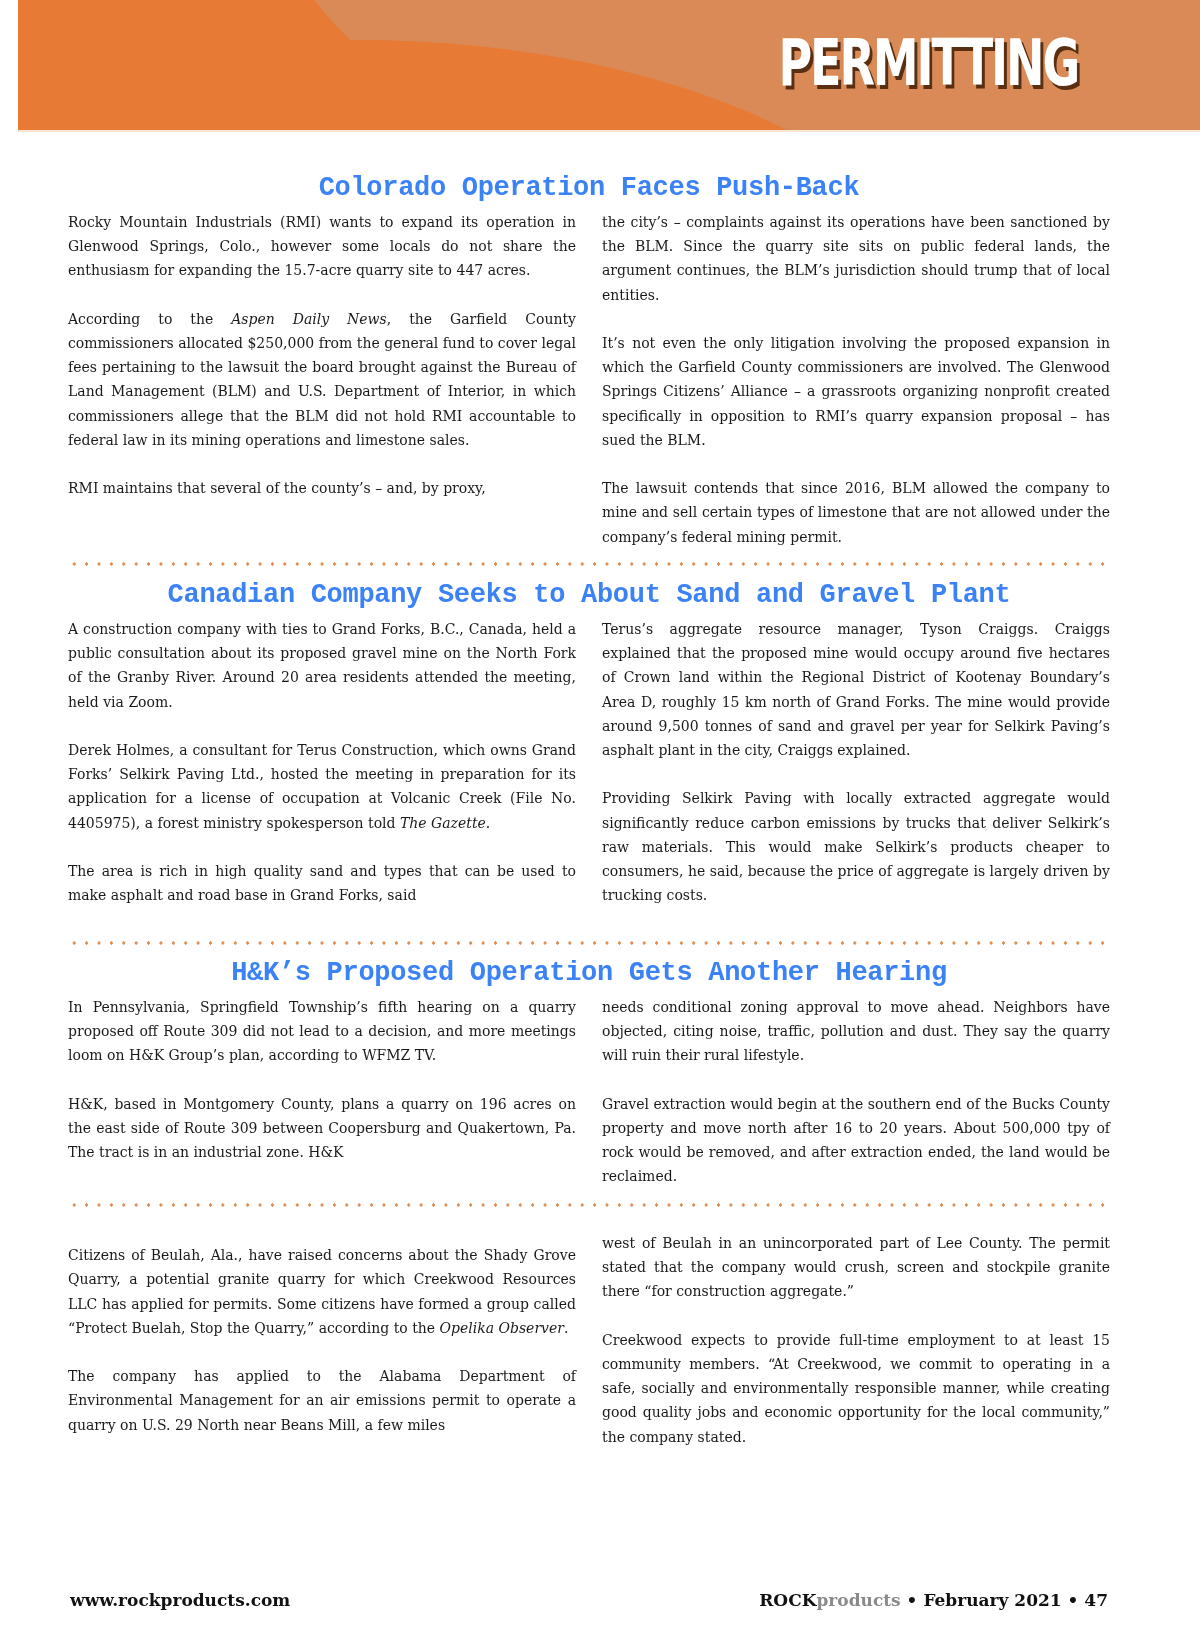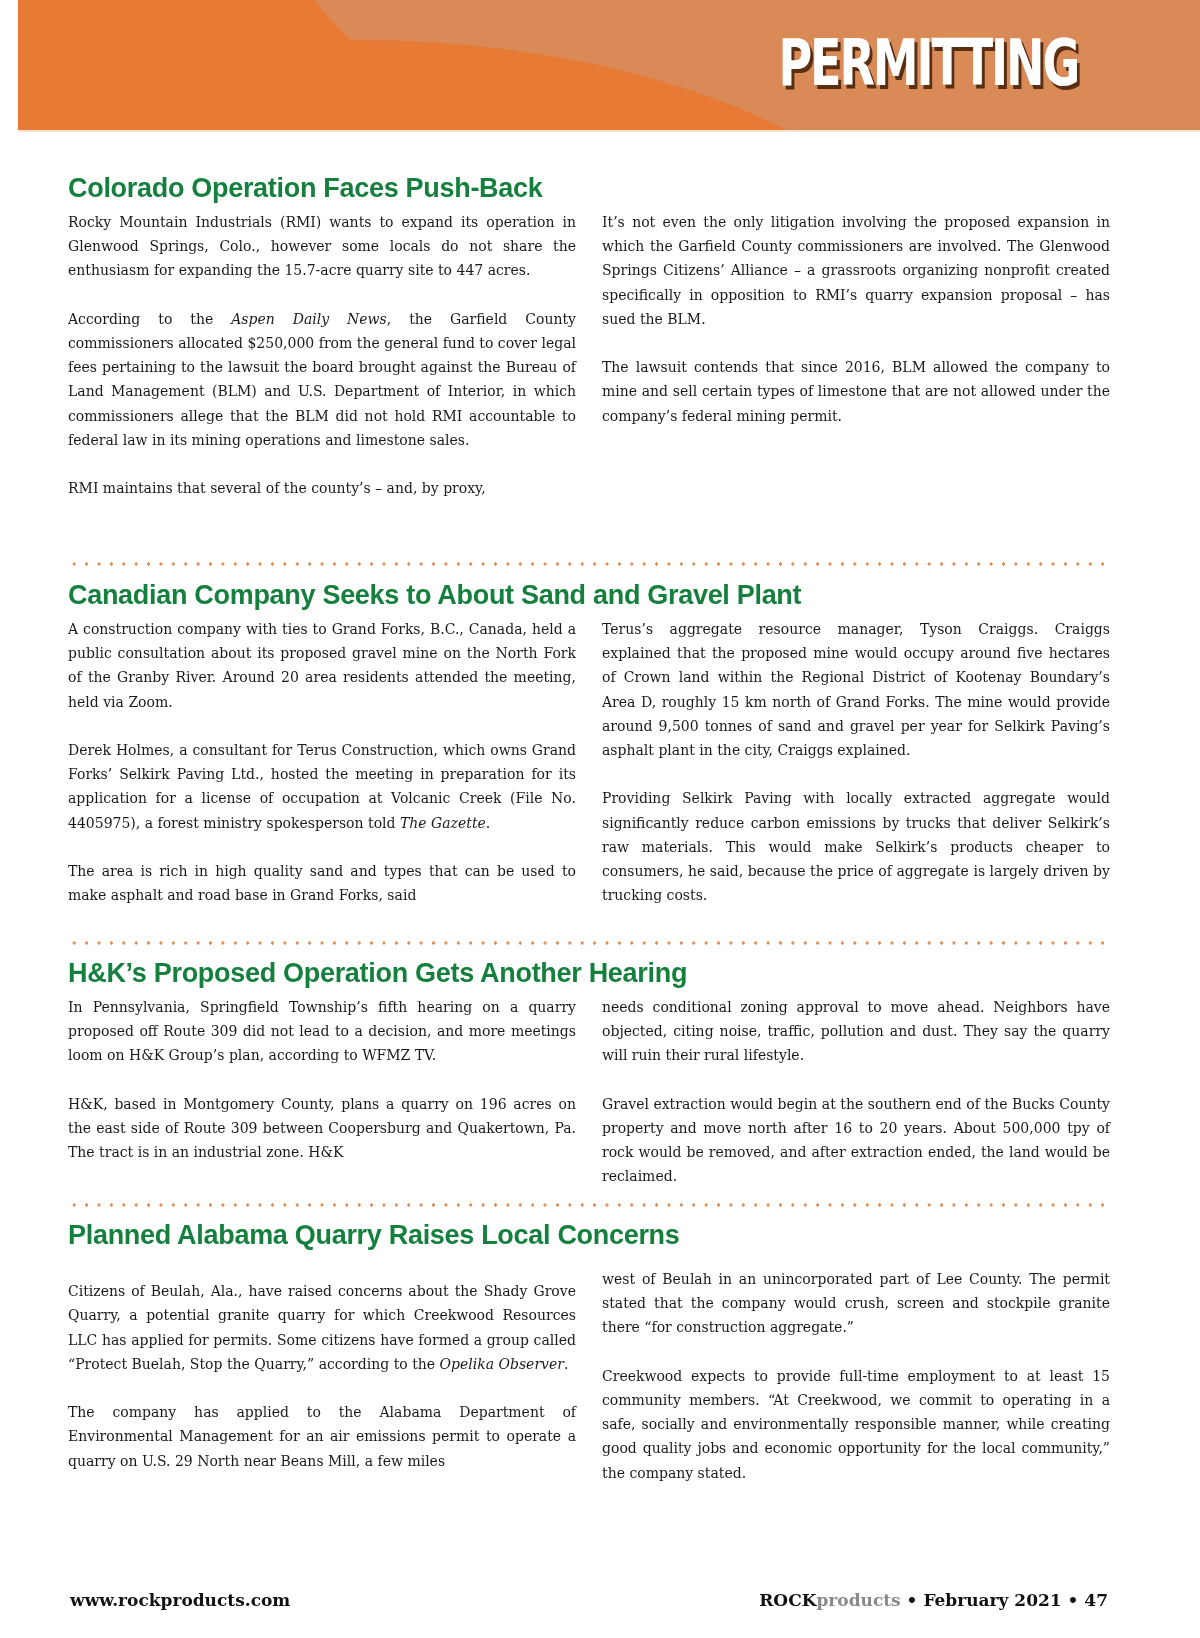--- a/index.html
+++ b/index.html
@@ -2,21 +2,21 @@
 <html><head>
 <meta charset="utf-8">
 <style>
   html, body { margin: 0; padding: 0; background: #ffffff; }
   body { width: 1200px; height: 1638px; position: relative; overflow: hidden; font-family: "DejaVu Serif", serif; color: #1a1a1a; }
   .banner { position: absolute; left: 0; top: 0; width: 1200px; height: 130px; background: #e77a35; overflow: hidden; border-bottom: 2px solid #f8e6d4; margin-left: 18px; }
   .banner .swoosh { position: absolute; right: -200px; top: -330px; width: 1150px; height: 560px; border-radius: 50%; background: #d98a57; transform: rotate(8deg); }
   .banner .swoosh-cover { position: absolute; left: -260px; top: 40px; width: 1200px; height: 600px; border-radius: 50%; background: #e77a35; }
   .banner .title { position: absolute; right: 140px; top: 28px; font-family: "DejaVu Sans", sans-serif; font-weight: bold; font-size: 64px; letter-spacing: -3px; color: #ffffff; transform: scaleX(0.72); transform-origin: right center; text-shadow: 4px 4px 0 #5a2e10; line-height: 70px; }
   .section { position: absolute; left: 68px; width: 1042px; }
-  .headline { font-family: Liberation Sans, sans-serif; font-weight: bold; color: #15803d; font-size: 27px; margin: 0; line-height: 36px; letter-spacing: -0.3px; }
+  .headline { font-family: Liberation Mono, monospace; font-weight: bold; color: #3b82f6; font-size: 27px; text-align: center; margin: 0; line-height: 36px; letter-spacing: -0.3px; }
   .cols { display: flex; justify-content: space-between; margin-top: 4px; }
   .col { width: 508px; font-size: 14px; line-height: 24.2px; text-align: justify; }
   .col p { margin: 0 0 24.2px 0; }
   .col p:last-child { margin-bottom: 0; }
   .dots { position: absolute; left: 68px; width: 1045px; height: 6px; background-image: radial-gradient(circle, #e08f55 1.6px, transparent 1.8px); background-size: 12.4px 6px; background-repeat: repeat-x; }
   .footer { position: absolute; top: 1590px; font-family: "DejaVu Serif", serif; font-weight: bold; font-size: 17px; color: #111; }
   .footer.left { left: 70px; }
   .footer.right { right: 92px; }
   .footer .brand-light { color: #8a8a8a; }
   i, em { font-style: italic; }
@@ -32,20 +32,21 @@
 
 <div class="section" style="top:170px;">
   <h2 class="headline">Colorado Operation Faces Push-Back</h2>
   <div class="cols">
     <div class="col">
       <p>Rocky Mountain Industrials (RMI) wants to expand its operation in Glenwood Springs, Colo., however some locals do not share the enthusiasm for expanding the 15.7-acre quarry site to 447 acres.</p>
       <p><span>According to the </span><i>Aspen Daily News</i><span>, the Garfield County commissioners allocated $250,000 from the general fund to cover legal fees pertaining to the lawsuit the board brought against the Bureau of Land Management (BLM) and U.S. Department of Interior, in which commissioners allege that the BLM did not hold RMI accountable to federal law in its mining operations and limestone sales.</span></p>
       <p>RMI maintains that several of the county’s – and, by proxy,</p>
     </div>
     <div class="col">
+      <p>the city’s – complaints against its operations have been sanctioned by the BLM. Since the quarry site sits on public federal lands, the argument continues, the BLM’s jurisdiction should trump that of local entities.</p>
       <p>It’s not even the only litigation involving the proposed expansion in which the Garfield County commissioners are involved. The Glenwood Springs Citizens’ Alliance – a grassroots organizing nonprofit created specifically in opposition to RMI’s quarry expansion proposal – has sued the BLM.</p>
       <p>The lawsuit contends that since 2016, BLM allowed the company to mine and sell certain types of limestone that are not allowed under the company’s federal mining permit.</p>
     </div>
   </div>
 </div>
 
 <div class="dots" style="top:561px;"></div>
 
 <div class="section" style="top:577px;">
   <h2 class="headline">Canadian Company Seeks to About Sand and Gravel Plant</h2>
@@ -74,21 +75,20 @@
     <div class="col">
       <p>needs conditional zoning approval to move ahead. Neighbors have objected, citing noise, traffic, pollution and dust. They say the quarry will ruin their rural lifestyle.</p>
       <p>Gravel extraction would begin at the southern end of the Bucks County property and move north after 16 to 20 years. About 500,000 tpy of rock would be removed, and after extraction ended, the land would be reclaimed.</p>
     </div>
   </div>
 </div>
 
 <div class="dots" style="top:1202px;"></div>
 
 <div class="section" style="top:1217px;">
-  <h2 class="headline">Planned Alabama Quarry Raises Local Concerns</h2>
   <div class="cols" style="margin-top:14px;align-items:center;">
     <div class="col">
       <p><span>Citizens of Beulah, Ala., have raised concerns about the Shady Grove Quarry, a potential granite quarry for which Creekwood Resources LLC has applied for permits. Some citizens have formed a group called “Protect Buelah, Stop the Quarry,” according to the </span><i>Opelika Observer</i><span>.</span></p>
       <p>The company has applied to the Alabama Department of Environmental Management for an air emissions permit to operate a quarry on U.S. 29 North near Beans Mill, a few miles</p>
     </div>
     <div class="col">
       <p>west of Beulah in an unincorporated part of Lee County. The permit stated that the company would crush, screen and stockpile granite there “for construction aggregate.”</p>
       <p>Creekwood expects to provide full-time employment to at least 15 community members. “At Creekwood, we commit to operating in a safe, socially and environmentally responsible manner, while creating good quality jobs and economic opportunity for the local community,” the company stated.</p>
     </div>
   </div>

